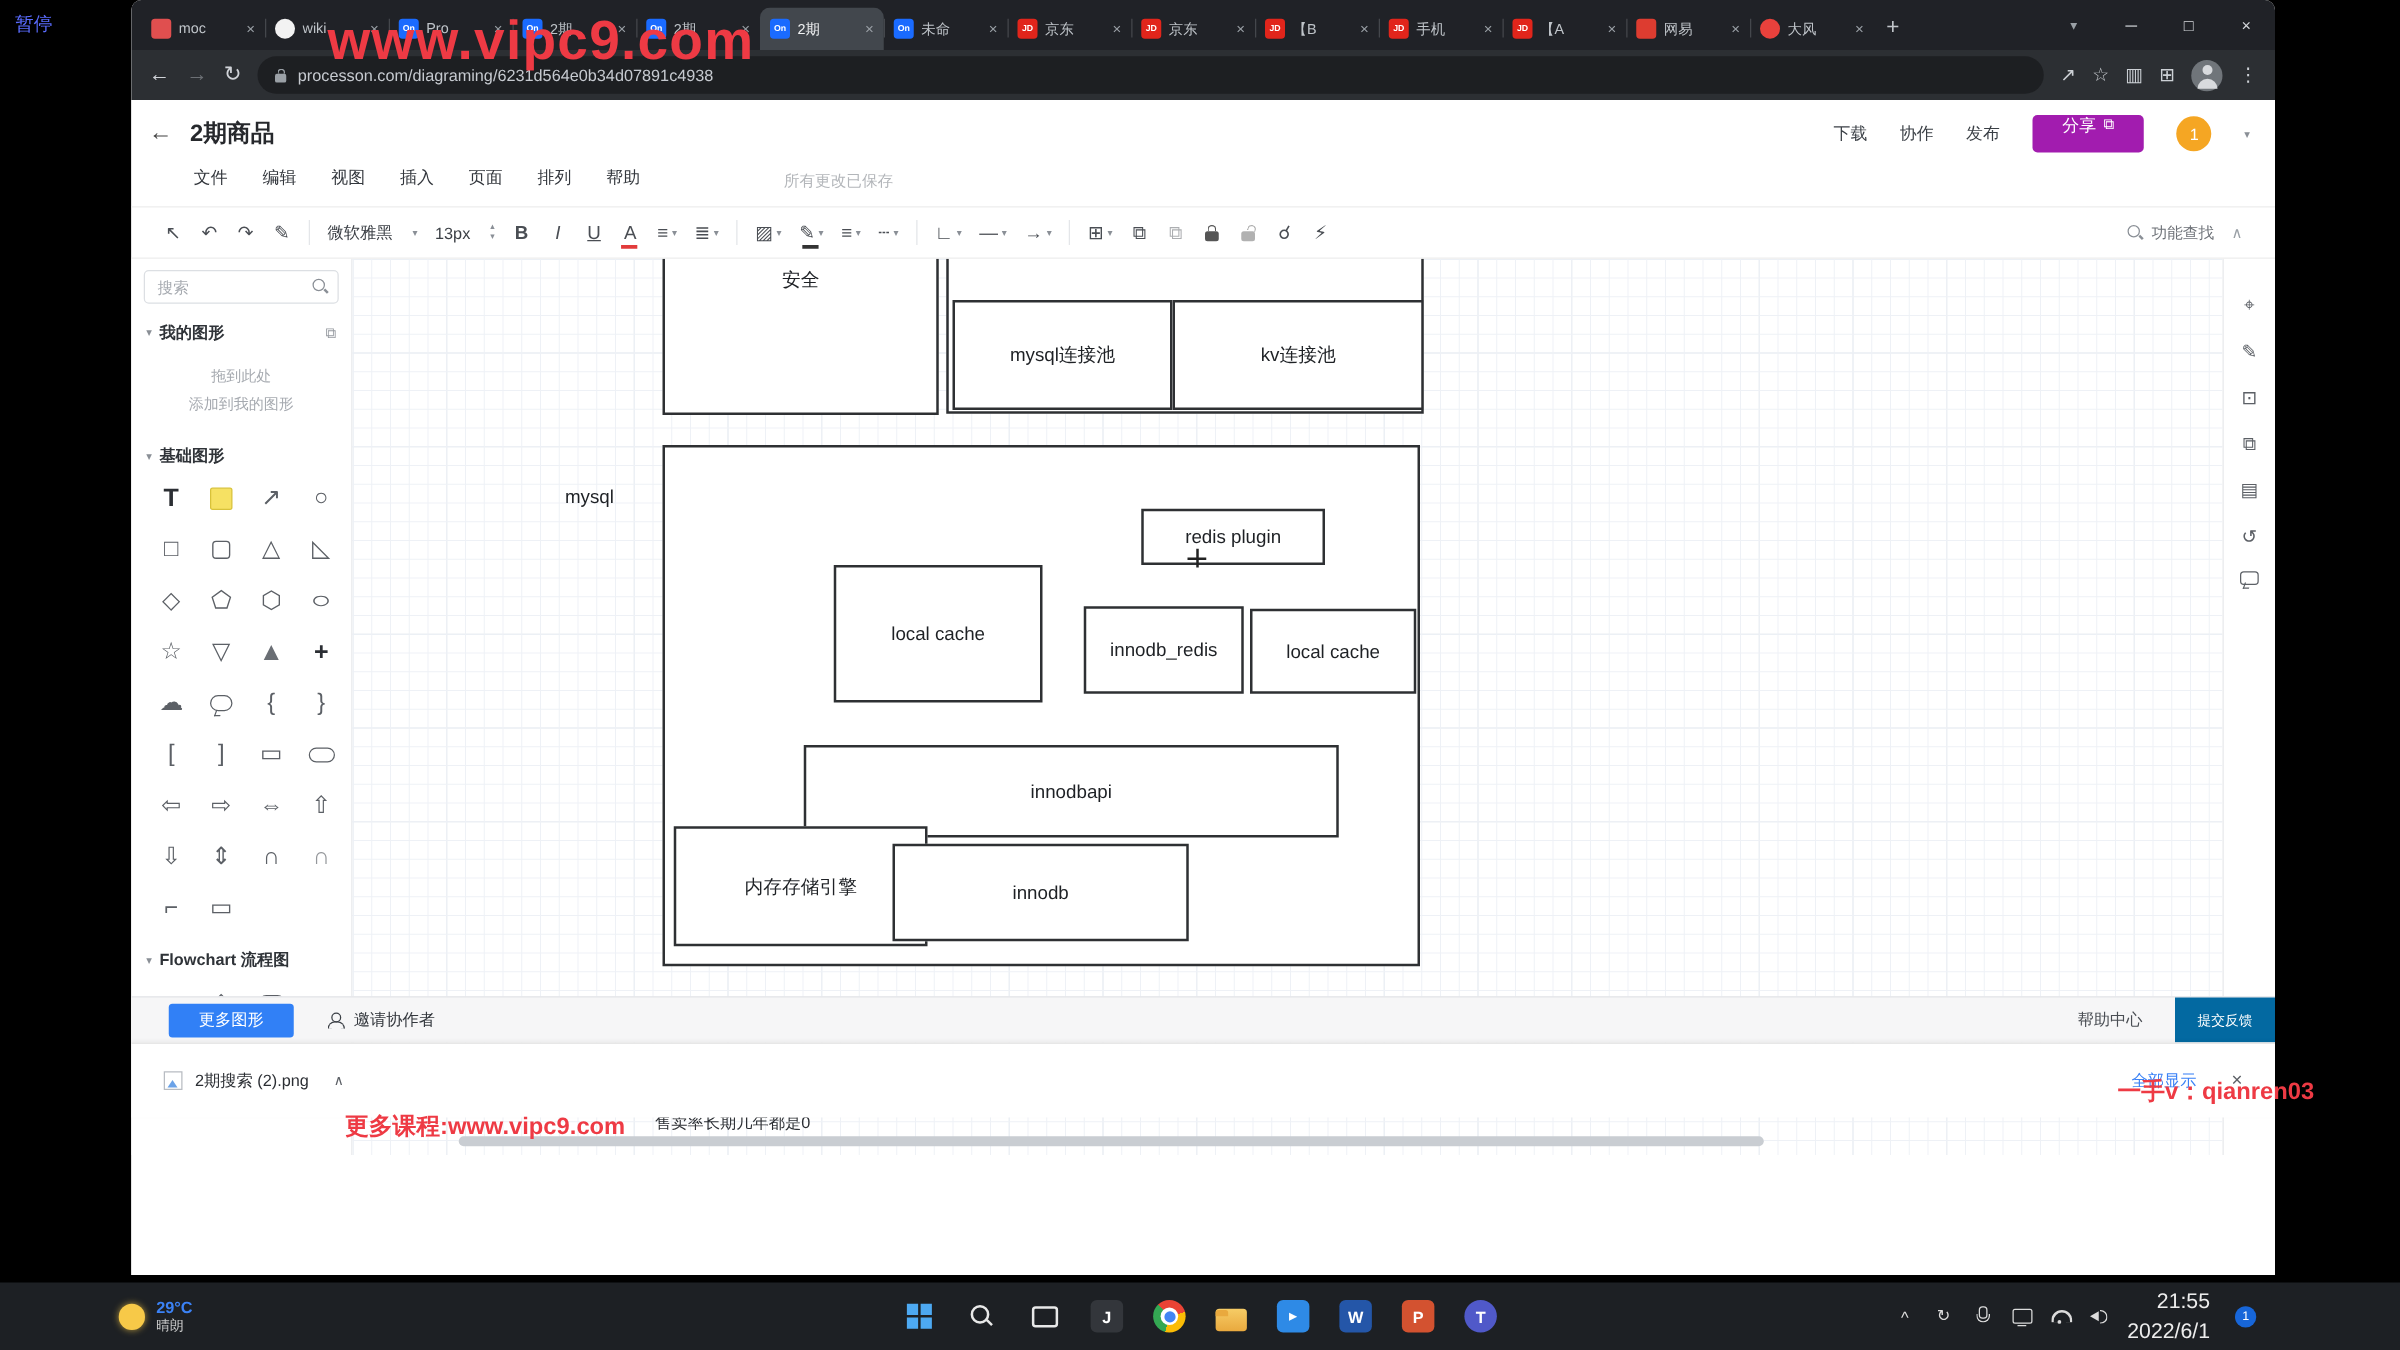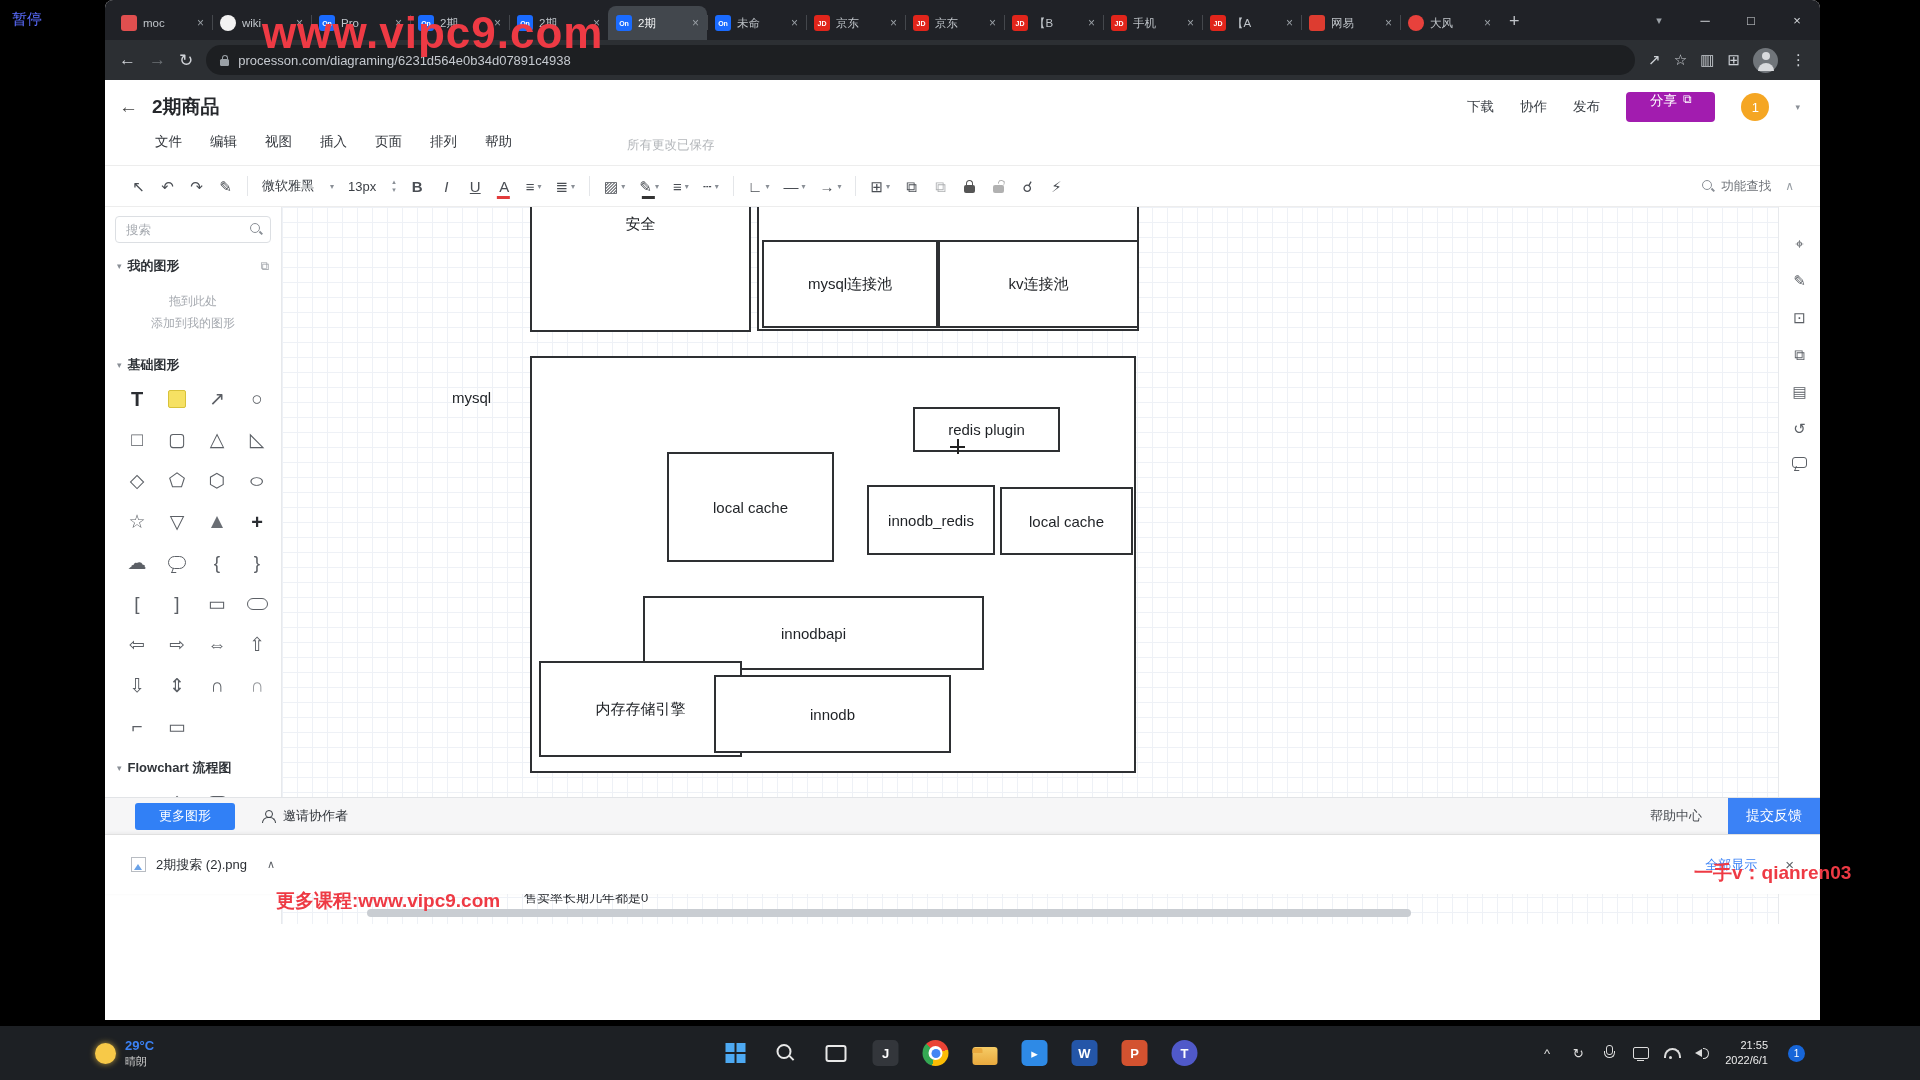--- a/index.html
+++ b/index.html
@@ -112,21 +112,21 @@
   #d-mysql-pool{left:480px;top:33px;width:176px;height:88px}
   #d-kv-pool{left:656px;top:33px;width:201px;height:88px}
   #d-container{left:248px;top:149px;width:606px;height:417px}
   #d-mysqlserver{left:248px;top:149px;width:306px;height:211px}
   #d-mysqlserver .dl{position:absolute;top:52px;left:0;right:0;text-align:center}
   #d-localcache1{left:385px;top:245px;width:167px;height:110px}
   #d-redisproto{left:563px;top:152px;width:291px;height:226px}
   #d-redisplugin{left:631px;top:200px;width:147px;height:45px}
   #d-innodbredis{left:585px;top:278px;width:128px;height:70px}
   #d-localcache2{left:718px;top:280px;width:133px;height:68px}
-  #d-innodbapi{left:361px;top:389px;width:341px;height:74px}
+  #d-innodbapi{left:361px;top:389px;width:428px;height:74px}
   #d-memengine{left:257px;top:454px;width:203px;height:96px}
   #d-innodb{left:432px;top:468px;width:237px;height:78px}
   .dtext{position:absolute;font-size:15px;color:#1e2125}
   #t-mysql{left:170px;top:182px}
   #t-note1{left:122px;top:648px;font-size:14px;color:#2b2e33}
   #t-note2{left:242px;top:682px;font-size:13px;color:#2b2e33}
   .movecur{position:absolute;left:668px;top:232px;width:15px;height:15px}
   .movecur::before{content:"";position:absolute;top:7px;left:0;width:15px;height:2px;background:#222}
   .movecur::after{content:"";position:absolute;left:7px;top:0;width:2px;height:15px;background:#222}
   .hscroll{position:absolute;left:85px;top:702px;width:1044px;height:8px;border-radius:4px;background:#c9cdd2}
@@ -138,21 +138,21 @@
 
   
   .afooter{position:absolute;left:0;top:717px;width:1715px;height:37px;background:#f6f6f7;border-top:1px solid #e2e4e7;display:flex;align-items:center;padding-left:30px;gap:26px}
   .more-btn{background:#3180f6;color:#fff;border-radius:3px;height:27px;padding:0 24px;display:flex;align-items:center;font-size:13px}
   .invite{display:flex;align-items:center;gap:7px;font-size:13px;color:#33373d}
   .ic-person{width:15px;height:13px;position:relative}
   .ic-person::before{content:"";position:absolute;left:4px;top:0;width:6px;height:6px;border-radius:50%;border:1.5px solid #3a3f45}
   .ic-person::after{content:"";position:absolute;left:1px;bottom:0;width:12px;height:5px;border:1.5px solid #3a3f45;border-bottom:0;border-radius:6px 6px 0 0}
   .afoot-right{margin-left:auto;display:flex;align-items:center;height:100%}
   .helpc{font-size:13px;color:#4a4e54;margin-right:26px}
-  .feedback{height:100%;background:#3b82f6;color:#fff;font-size:14px;display:flex;align-items:center;padding:0 18px}
+  .feedback{height:100%;background:#0369a1;color:#fff;font-size:11px;display:flex;align-items:center;padding:0 18px}
 
   .dlbar{position:absolute;left:0;top:754px;width:1715px;height:60px;background:#fff;border-top:1px solid #e0e0e0;box-shadow:0 -1px 4px rgba(0,0,0,.06);display:flex;align-items:center;padding:0 26px;gap:10px}
   .file-ic{width:15px;height:15px;border:1px solid #b8bcc2;background:#fff;position:relative}
   .file-ic::after{content:"";position:absolute;bottom:1px;left:2px;border-left:4px solid transparent;border-right:4px solid transparent;border-bottom:6px solid #6aa2e8}
   .dl-name{font-size:13px;color:#2b2e33}
   .dl-caret{font-size:11px;color:#5c6066;margin-left:10px}
   .dl-right{margin-left:auto;display:flex;align-items:center;gap:28px}
   .showall{color:#3b82f6;font-size:13px}
   .dl-close{color:#5c6066;font-size:15px}
 
@@ -189,21 +189,21 @@
   .tray-ics{display:flex;align-items:center;gap:13px}
   .tray-ic{width:18px;height:18px;position:relative;display:flex;align-items:center;justify-content:center;color:#dcdcdc;font-size:13px}
   .ti-mic::before{content:"";position:absolute;left:6px;top:1px;width:5px;height:8px;border:1.5px solid #dcdcdc;border-radius:3px}
   .ti-mic::after{content:"";position:absolute;left:4px;top:7px;width:9px;height:6px;border:1.5px solid #dcdcdc;border-top:0;border-radius:0 0 6px 6px}
   .ti-screen::before{content:"";position:absolute;left:2px;top:3px;width:14px;height:10px;border:1.5px solid #dcdcdc;border-radius:2px}
   .ti-screen::after{content:"";position:absolute;left:6px;bottom:1px;width:7px;height:1.5px;background:#dcdcdc}
   .ti-wifi::before{content:"";position:absolute;left:2px;top:4px;width:13px;height:8px;border:2px solid #dcdcdc;border-bottom:0;border-radius:9px 9px 0 0}
   .ti-wifi::after{content:"";position:absolute;left:7px;bottom:3px;width:3px;height:3px;border-radius:50%;background:#dcdcdc}
   .ti-vol::before{content:"";position:absolute;left:2px;top:5px;border-top:4px solid transparent;border-bottom:4px solid transparent;border-right:7px solid #dcdcdc}
   .ti-vol::after{content:"";position:absolute;left:10px;top:4px;width:5px;height:9px;border:1.5px solid #dcdcdc;border-left:0;border-radius:0 7px 7px 0}
-  .clock{display:flex;flex-direction:column;align-items:flex-end;line-height:1.4;color:#ededed;font-size:11px}
+  .clock{display:flex;flex-direction:column;align-items:flex-end;line-height:1.4;color:#ededed;font-size:17px}
   .badge{width:17px;height:17px;border-radius:50%;background:#1766d9;color:#fff;font-size:10px;display:flex;align-items:center;justify-content:center;margin-left:6px}
 </style>
 </head>
 <body>
 
 <div class="screen">
   <span class="pause">暂停</span>
 
   <div class="browser">
 

